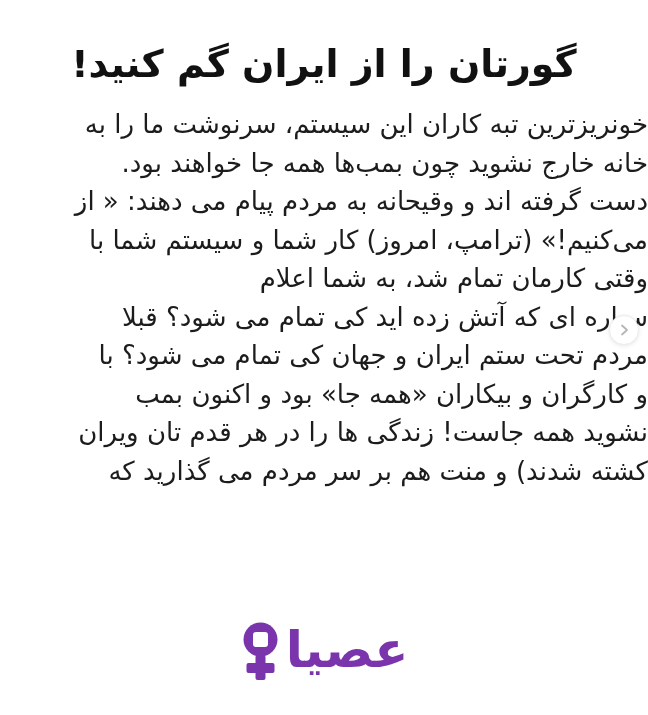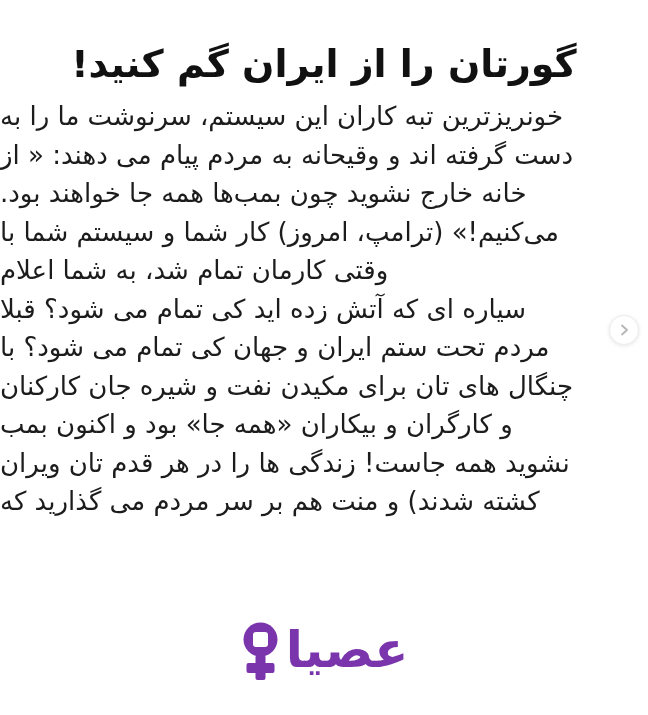--- a/index.html
+++ b/index.html
@@ -20,22 +20,22 @@
     margin: 0;
     padding-top: 36px;
     text-align: center;
     font-size: 38px;
     font-weight: bold;
     color: #111111;
     line-height: 1.5;
     white-space: nowrap;
   }
   .body-text {
-    margin-top: 4px;
-    text-align: left;
+    margin-top: 12px;
+    text-align: right;
     font-size: 26px;
     color: #1c1c1c;
     line-height: 38.5px;
   }
   .body-text .line {
     white-space: nowrap;
   }
   .next-btn {
     position: absolute;
     top: 315px;
@@ -75,27 +75,26 @@
 </style>
 </head>
 <body>
 
 <div class="page">
 
   <h1 class="title">گورتان را از ایران گم کنید!</h1>
 
   <div class="body-text">
       <div class="line">خونریزترین تبه کاران این سیستم، سرنوشت ما را به</div>
+      <div class="line">خانه خارج نشوید چون بمب‌ها همه جا خواهند بود.</div>
       <div class="line">دست گرفته اند و وقیحانه به مردم پیام می دهند: « از</div>
-      <div class="line">خانه خارج نشوید چون بمب‌ها همه جا خواهند بود.</div>
       <div class="line">می‌کنیم!» (ترامپ، امروز) کار شما و سیستم شما با</div>
       <div class="line">وقتی کارمان تمام شد، به شما اعلام</div>
       <div class="line">سیاره ای که آتش زده اید کی تمام می شود؟ قبلا</div>
       <div class="line">مردم تحت ستم ایران و جهان کی تمام می شود؟ با</div>
-      <div class="line">چنگال های تان برای مکیدن نفت و شیره جان کارکنان</div>
       <div class="line">و کارگران و بیکاران «همه جا» بود و اکنون بمب</div>
       <div class="line">نشوید همه جاست! زندگی ها را در هر قدم تان ویران</div>
       <div class="line">کشته شدند) و منت هم بر سر مردم می گذارید که</div>
     </div>
 
   <button class="next-btn">
     <svg width="18" height="18" viewBox="0 0 18 18" fill="none">
       <polyline points="7,4.5 12,9 7,13.5" stroke="#b5b5b5" stroke-width="1.8" stroke-linecap="round" stroke-linejoin="round" fill="none"></polyline>
     </svg>
   </button>

